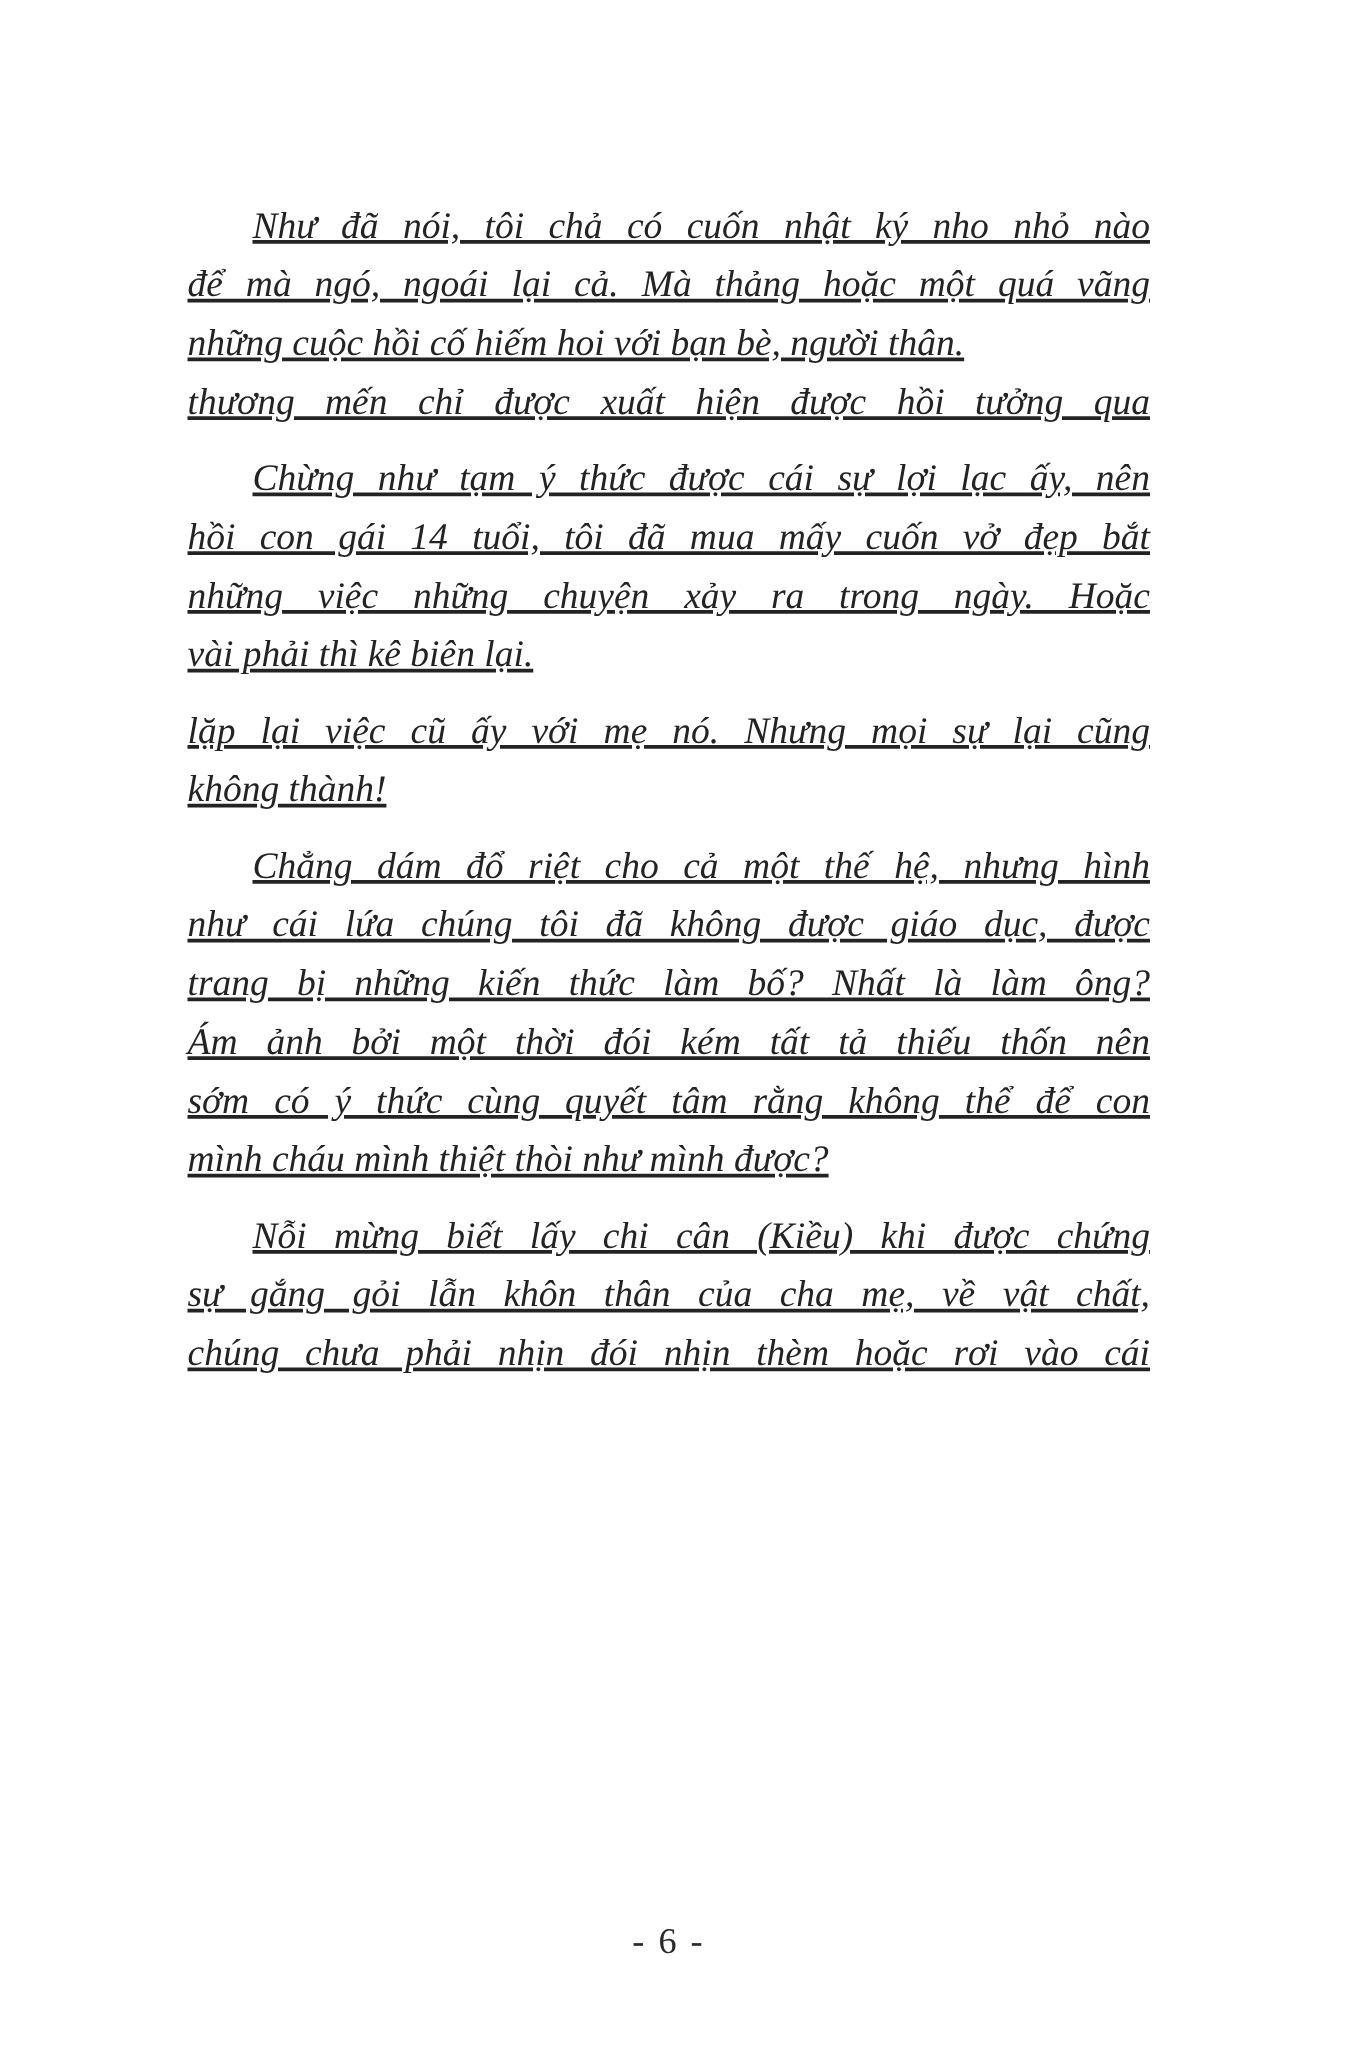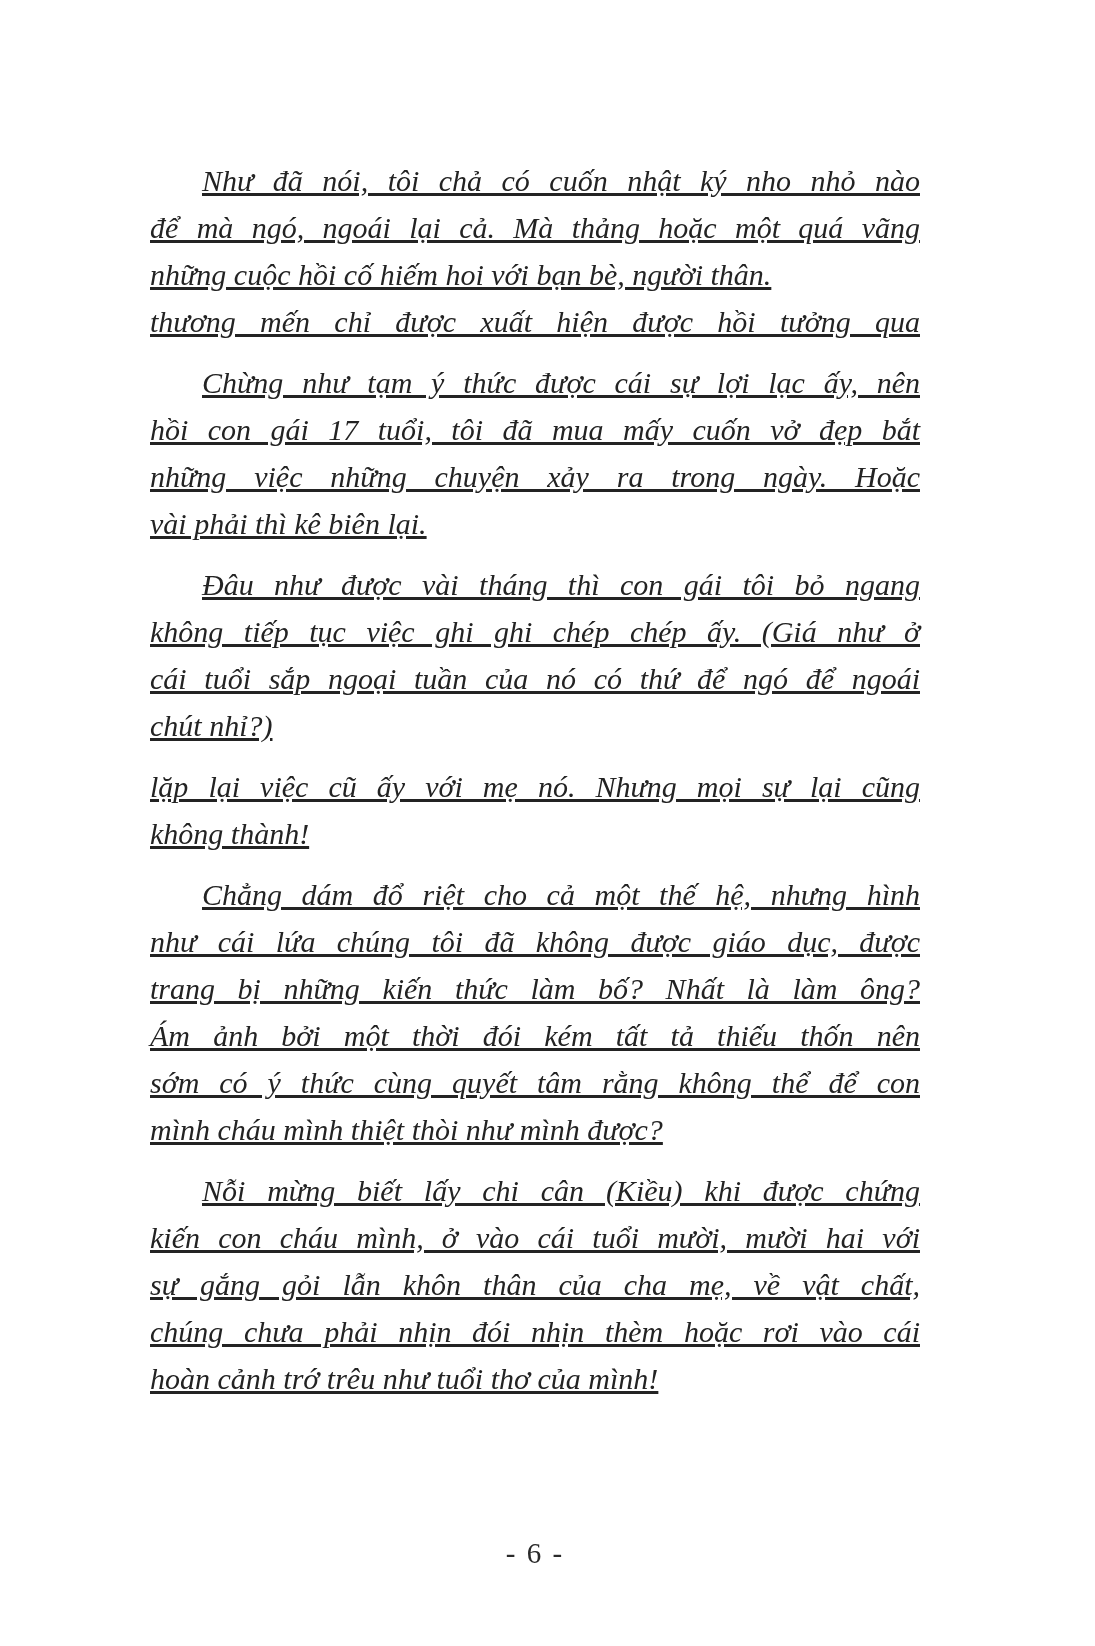--- a/index.html
+++ b/index.html
@@ -59,49 +59,41 @@
 
   <div class="para">
     <div class="ln first">Như đã nói, tôi chả có cuốn nhật ký nho nhỏ nào</div>
     <div class="ln">để mà ngó, ngoái lại cả. Mà thảng hoặc một quá vãng</div>
     <div class="ln last">những cuộc hồi cố hiếm hoi với bạn bè, người thân.</div>
     <div class="ln">thương mến chỉ được xuất hiện được hồi tưởng qua</div>
   </div>
 
   <div class="para">
     <div class="ln first">Chừng như tạm ý thức được cái sự lợi lạc ấy, nên</div>
-    <div class="ln">hồi con gái 17 tuổi, tôi đã mua mấy cuốn vở đẹp bắt</div>
+    <div class="ln">hồi con gái 14 tuổi, tôi đã mua mấy cuốn vở đẹp bắt</div>
     <div class="ln">những việc những chuyện xảy ra trong ngày. Hoặc</div>
     <div class="ln last">vài phải thì kê biên lại.</div>
   </div>
 
-  <div class="para">
-    <div class="ln first">Đâu như được vài tháng thì con gái tôi bỏ ngang</div>
-    <div class="ln">không tiếp tục việc ghi ghi chép chép ấy. (Giá như ở</div>
-    <div class="ln">cái tuổi sắp ngoại tuần của nó có thứ để ngó để ngoái</div>
-    <div class="ln last">chút nhỉ?)</div>
-  </div>
 
   <div class="para">
     <div class="ln">lặp lại việc cũ ấy với mẹ nó. Nhưng mọi sự lại cũng</div>
     <div class="ln last">không thành!</div>
   </div>
 
   <div class="para">
     <div class="ln first">Chẳng dám đổ riệt cho cả một thế hệ, nhưng hình</div>
     <div class="ln">như cái lứa chúng tôi đã không được giáo dục, được</div>
     <div class="ln">trang bị những kiến thức làm bố? Nhất là làm ông?</div>
     <div class="ln">Ám ảnh bởi một thời đói kém tất tả thiếu thốn nên</div>
     <div class="ln">sớm có ý thức cùng quyết tâm rằng không thể để con</div>
     <div class="ln last">mình cháu mình thiệt thòi như mình được?</div>
   </div>
 
   <div class="para">
     <div class="ln first">Nỗi mừng biết lấy chi cân (Kiều) khi được chứng</div>
-    <div class="ln">kiến con cháu mình, ở vào cái tuổi mười, mười hai với</div>
     <div class="ln">sự gắng gỏi lẫn khôn thân của cha mẹ, về vật chất,</div>
     <div class="ln">chúng chưa phải nhịn đói nhịn thèm hoặc rơi vào cái</div>
-    <div class="ln last">hoàn cảnh trớ trêu như tuổi thơ của mình!</div>
   </div>
 
 </div>
 
 <div class="folio">- 6 -</div>
 
 </body></html>

